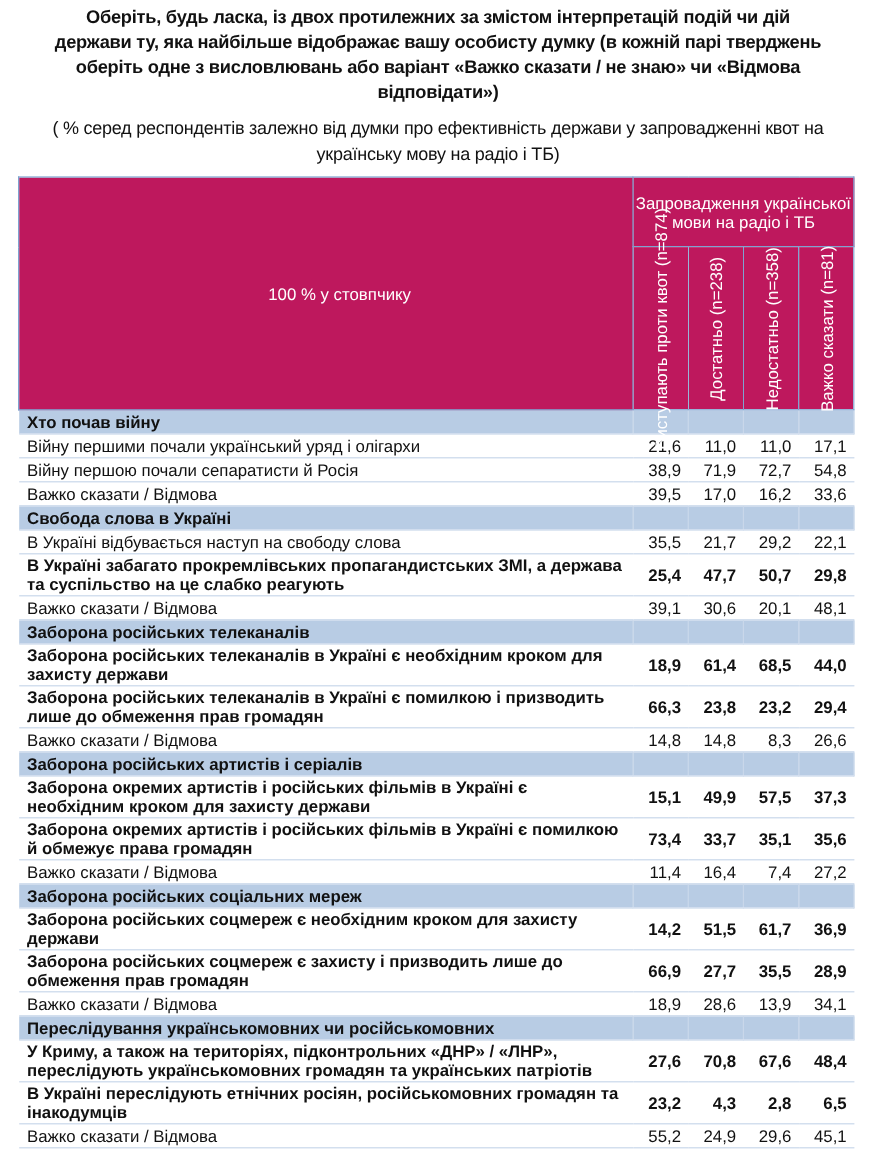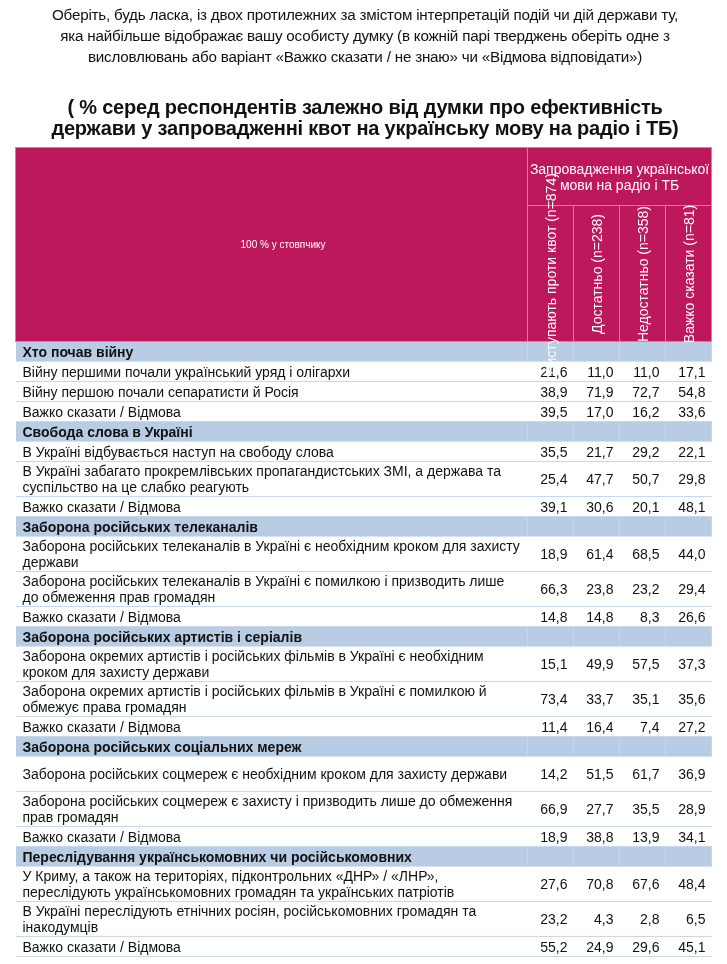--- a/index.html
+++ b/index.html
@@ -1,33 +1,33 @@
 <!DOCTYPE html>
 <html><head>
 <meta charset="utf-8">
 <style>
   html, body { margin:0; padding:0; background:#ffffff; }
   body { width:727px; height:964px; overflow:hidden; position:relative; font-family:"Liberation Sans", sans-serif; color:#111; }
-  .title { position:absolute; left:40px; top:4px; width:650px; text-align:center; font-weight:normal; font-size:15.2px; line-height:21px; letter-spacing:-0.2px; }
-  .subtitle { position:absolute; left:40px; top:97px; width:650px; text-align:center; font-size:20px; line-height:21px; letter-spacing:-0.2px;font-weight:bold; }
+  .title { position:absolute; left:40px; top:4px; width:650px; text-align:center; font-weight:bold; font-size:15.2px; line-height:21px; letter-spacing:-0.2px; }
+  .subtitle { position:absolute; left:40px; top:97px; width:650px; text-align:center; font-size:15px; line-height:21px; letter-spacing:-0.2px; }
   table { position:absolute; left:15px; top:147px; width:696px; border-collapse:collapse; table-layout:fixed; font-size:14px; }
   col.c0 { width:512px; }
   col.cn { width:46px; }
   th { background:#be185d; color:#fff; font-weight:normal; border:1px solid #7fa2d0; padding:0; }
-  th.corner { border-right:1px solid #7fa2d0; font-size:10px;padding-left:23px; }
+  th.corner { border-right:1px solid #7fa2d0; font-size:14px;padding-left:23px; }
   th.group { height:57px; font-size:14px; line-height:16px; text-align:center; vertical-align:middle; }
   th.sub { height:135px; position:relative; }
   th.sub .rot { position:absolute; left:50%; top:50%; transform:translate(-50%,-50%) rotate(-90deg); white-space:nowrap; font-size:14px; line-height:16px; text-align:center; }
   td { padding:0 4px 0 4px; border-bottom:1px solid #c9d7ea; line-height:16px; vertical-align:middle; }
   td.num { text-align:right; padding-right:6px; }
   td.lbl { padding-left:7px; }
   tr.section td { background:#b8cce4; font-weight:bold; height:19px; border-bottom:1px solid #d8e2f0; border-right:1px solid #c9d7ea; }
   tr.section td:first-child { border-right:1px solid #c9d7ea; }
   tr.row1 td { height:19px; }
-  tr.row2 td { height:34px; }
+  tr.row2 td { height:34px;font-weight:bold; }
 </style>
 </head>
 <body>
 
 <div class="title">Оберіть, будь ласка, із двох протилежних за змістом інтерпретацій подій чи дій держави ту, яка найбільше відображає вашу особисту думку (в кожній парі тверджень оберіть одне з висловлювань або варіант «Важко сказати / не знаю» чи «Відмова відповідати»)</div>
 <div class="subtitle">( % серед респондентів залежно від думки про ефективність держави у запровадженні квот на українську мову на радіо і ТБ)</div>
 
 <table>
   <colgroup>
     <col class="c0">
@@ -186,21 +186,21 @@
       <tr class="row2">
         <td class="lbl">Заборона російських соцмереж є захисту і призводить лише до обмеження прав громадян</td>
         <td class="num">66,9</td>
         <td class="num">27,7</td>
         <td class="num">35,5</td>
         <td class="num">28,9</td>
       </tr>
       <tr class="row1">
         <td class="lbl">Важко сказати / Відмова</td>
         <td class="num">18,9</td>
-        <td class="num">38,8</td>
+        <td class="num">28,6</td>
         <td class="num">13,9</td>
         <td class="num">34,1</td>
       </tr>
       <tr class="section">
         <td class="lbl">Переслідування українськомовних чи російськомовних</td>
         <td></td>
         <td></td>
         <td></td>
         <td></td>
       </tr>

